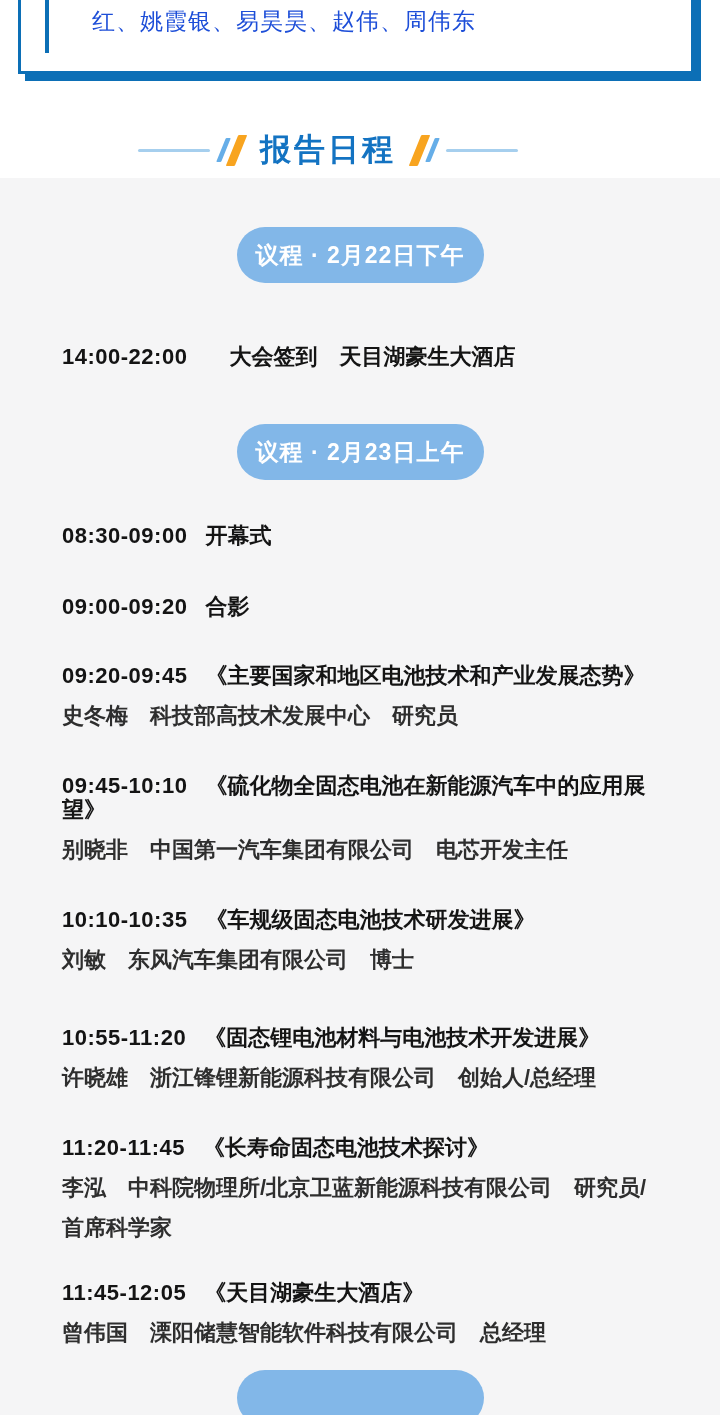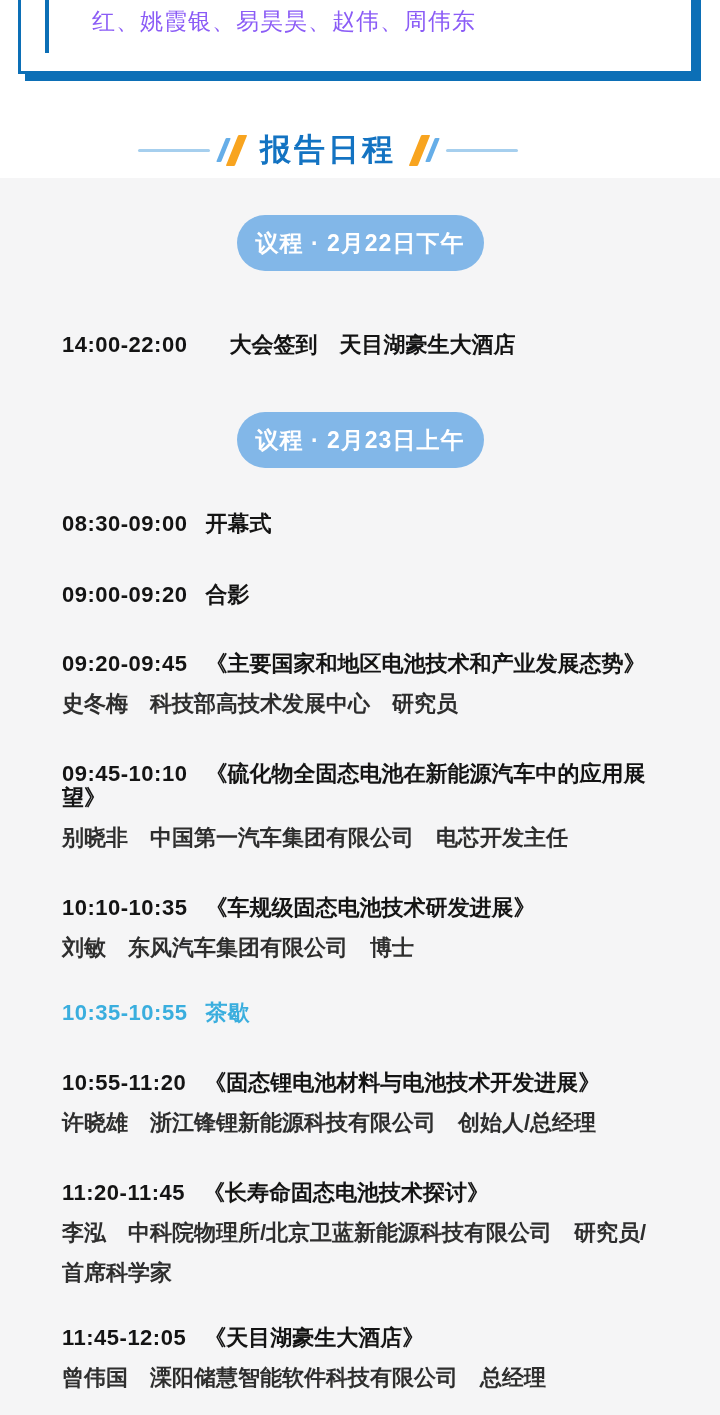--- a/index.html
+++ b/index.html
@@ -22,21 +22,21 @@
   
   .top-card{
     position:absolute;top:-30px;left:18px;width:676px;height:104px;
     box-sizing:border-box;background:#ffffff;
     border:3px solid var(--blue);
     box-shadow:7px 7px 0 0 var(--blue);
   }
   .accent-bar{position:absolute;left:24px;top:0;width:4px;height:80px;background:var(--blue);}
   .names{
     position:absolute;left:71px;top:33px;width:580px;
-    font-size:23px;line-height:30px;color:#8b5cf6;letter-spacing:1px;
+    font-size:23px;line-height:30px;color:#1d4ed8;letter-spacing:1px;
   }
 
   
   .section-header{
     position:absolute;top:128px;left:0;width:656px;height:44px;
     display:flex;align-items:center;justify-content:center;
   }
   .h-line{width:72px;height:3px;background:var(--line-blue);border-radius:2px;}
   .slash{display:inline-block;transform:skewX(-22deg);border-radius:1px;}
   .slash.s-blue{width:5px;height:24px;background:var(--slash-blue);margin:0 3px;}
@@ -83,21 +83,21 @@
     <span class="h-line left"></span>
     <span class="slash s-blue"></span>
     <span class="slash s-orange"></span>
     <span class="header-title">报告日程</span>
     <span class="slash s-orange"></span>
     <span class="slash s-blue"></span>
     <span class="h-line right"></span>
   </div>
 
   <div class="agenda" id="agenda">
-      <div class="pill" style="margin-top: 37px;">
+      <div class="pill" style="margin-top: 49px;">
         <span>议程 · 2月22日下午</span>
       </div>
       <div class="entry" style="margin-top: 62px;">
         <div class="line1"><span class="time" style="margin-right: 42px;">14:00-22:00</span><span>大会签到　天目湖豪生大酒店</span></div>
       </div>
       <div class="pill" style="margin-top: 55px;">
         <span>议程 · 2月23日上午</span>
       </div>
       <div class="entry" style="margin-top: 44px;">
         <div class="line1"><span class="time">08:30-09:00</span><span>开幕式</span></div>
@@ -110,23 +110,20 @@
         <div class="speaker">史冬梅　科技部高技术发展中心　研究员</div>
       </div>
       <div class="entry" style="margin-top: 38px;">
         <div class="line1"><span class="time">09:45-10:10</span><span>《硫化物全固态电池在新能源汽车中的应用展望》</span></div>
         <div class="speaker">别晓非　中国第一汽车集团有限公司　电芯开发主任</div>
       </div>
       <div class="entry" style="margin-top: 38px;">
         <div class="line1"><span class="time">10:10-10:35</span><span>《车规级固态电池技术研发进展》</span></div>
         <div class="speaker">刘敏　东风汽车集团有限公司　博士</div>
       </div>
-      <div class="entry break" style="margin-top: 33px;">
-        <div class="line1"><span class="time">10:35-10:55</span><span>茶歇</span></div>
-      </div>
       <div class="entry" style="margin-top: 46px;">
         <div class="line1"><span class="time">10:55-11:20</span><span>《固态锂电池材料与电池技术开发进展》</span></div>
         <div class="speaker">许晓雄　浙江锋锂新能源科技有限公司　创始人/总经理</div>
       </div>
       <div class="entry" style="margin-top: 38px;">
         <div class="line1"><span class="time">11:20-11:45</span><span>《长寿命固态电池技术探讨》</span></div>
         <div class="speaker">李泓　中科院物理所/北京卫蓝新能源科技有限公司　研究员/首席科学家</div>
       </div>
       <div class="entry" style="margin-top: 33px;">
         <div class="line1"><span class="time">11:45-12:05</span><span>《天目湖豪生大酒店》</span></div>

